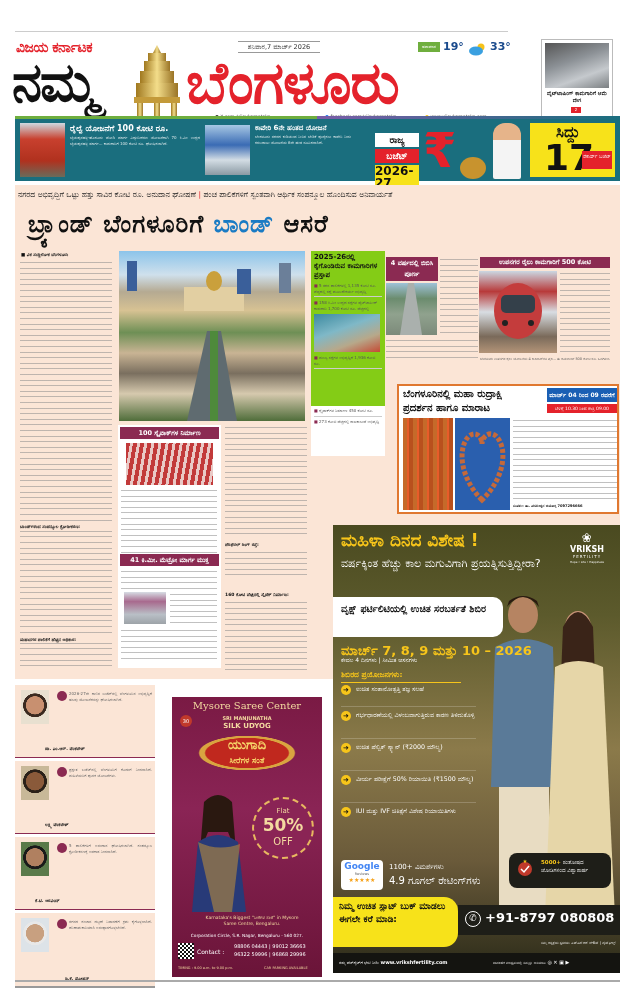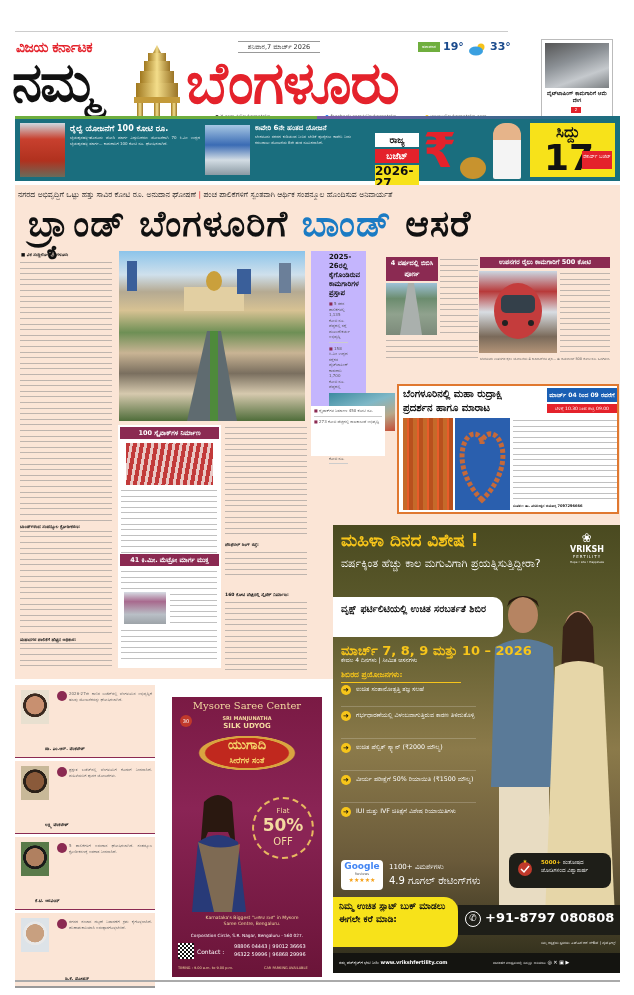--- a/index.html
+++ b/index.html
@@ -82,21 +82,21 @@
       <div class="abs" style="left:14px;top:16px;font-size:36px;font-weight:900;color:#111;line-height:38px">17</div>
       <div class="abs" style="left:52px;top:28px;width:30px;height:18px;background:#e4222b;color:#fff;font-size:5px;text-align:center;line-height:8px;padding-top:1px">ರೆಕಾರ್ಡ್ ಬಜೆಟ್</div>
     </div>
   </div>
 </div>
 
 <div class="abs" style="left:15px;top:185px;width:605px;height:494px;background:#fbe5d6;"></div>
 <div class="abs" style="left:18px;top:190px;width:600px;font-size:7.6px;color:#222;white-space:nowrap;overflow:hidden">
   <span>ನಗರದ ಅಭಿವೃದ್ಧಿಗೆ ಒಟ್ಟು ಹತ್ತು ಸಾವಿರ ಕೋಟಿ ರೂ. ಅನುದಾನ ಘೋಷಣೆ</span> <span style="color:#e4222b">|</span> <span>ಪಂಚ ಪಾಲಿಕೆಗಳಿಗೆ ಸ್ವಂತವಾಗಿ ಆರ್ಥಿಕ ಸಂಪನ್ಮೂಲ ಹೊಂದಿಸುವ ಅನಿವಾರ್ಯತೆ</span>
 </div>
-<div class="abs" style="left:28px;top:202px;width:590px;font-size:36px;font-weight:900;line-height:44px;white-space:nowrap;letter-spacing:1px">
+<div class="abs" style="left:28px;top:202px;width:590px;font-size:24px;font-weight:900;line-height:44px;white-space:nowrap;letter-spacing:1px">
   <span style="color:#111">ಬ್ರ್ಯಾಂಡ್</span>
   <span style="color:#111">ಬೆಂಗಳೂರಿಗೆ</span>
   <span style="color:#1a7bc4">ಬಾಂಡ್</span>
   <span style="color:#111">ಆಸರೆ</span>
 </div>
 
 <div class="abs" style="left:21px;top:252px;font-size:4.5px;font-weight:bold;color:#111">■ <span>ವಿಕ ಸುದ್ದಿಲೋಕ ಬೆಂಗಳೂರು</span></div>
 <div class="abs lines" style="left:20px;top:260px;width:92px;height:410px;"></div>
 <div class="abs" style="left:20px;top:524px;width:92px;font-size:4.5px;font-weight:bold;color:#111;background:#fbe5d6">ಬಾಂಡ್‌ಗಳಿಂದ ಸಂಪನ್ಮೂಲ ಕ್ರೋಡೀಕರಣ:</div>
 <div class="abs" style="left:20px;top:637px;width:92px;font-size:4.5px;font-weight:bold;color:#111;background:#fbe5d6">ಮಹಾನಗರ ಪಾಲಿಕೆಗೆ ಹೆಚ್ಚಿನ ಅಧಿಕಾರ:</div>
@@ -106,21 +106,21 @@
       <rect x="65" y="36" width="60" height="24" fill="#e2cfa2"></rect>
       <ellipse cx="95" cy="30" rx="8" ry="10" fill="#caa03c"></ellipse>
       <rect x="8" y="10" width="10" height="30" fill="#3a5f9a"></rect>
       <rect x="118" y="18" width="14" height="25" fill="#3a5f9a"></rect>
       <rect x="160" y="12" width="12" height="30" fill="#6b7f99"></rect>
       <polygon points="88,80 102,80 118,170 68,170" fill="#5f6b70"></polygon>
       <rect x="91" y="80" width="8" height="90" fill="#4e8a3b"></rect>
     </svg>
 </div>
 
-<div class="abs" style="left:311px;top:251px;width:55px;height:155px;background:#c4b5fd;padding:2px 18px;">
+<div class="abs" style="left:311px;top:251px;width:74px;height:155px;background:#84cc16;padding:2px 3px;">
   <div style="font-size:7px;font-weight:bold;line-height:9px;color:#111">2025-26ರಲ್ಲಿ ಕೈಗೊಂಡಿರುವ ಕಾಮಗಾರಿಗಳ ಪ್ರಸ್ತಾಪ</div>
   <div style="margin-top:3px;font-size:4px;line-height:5.5px;color:#555;border-bottom:1px solid #ccc;padding-bottom:2px"><span style="color:#8b2a52">■</span> <span>5 ನಗರ ಪಾಲಿಕೆಗಳಲ್ಲಿ 1,135 ಕೋಟಿ ರೂ. ವೆಚ್ಚದಲ್ಲಿ ರಸ್ತೆ ಮೂಲಸೌಕರ್ಯ ಅಭಿವೃದ್ಧಿ</span></div>
   <div style="margin-top:3px;font-size:4px;line-height:5.5px;color:#555"><span style="color:#8b2a52">■</span> <span>158 ಕಿ.ಮೀ ಉದ್ದದ ರಸ್ತೆಗಳ ವೈಟ್‌ಟಾಪಿಂಗ್ ಕಾಮಗಾರಿ 1,700 ಕೋಟಿ ರೂ. ವೆಚ್ಚದಲ್ಲಿ</span></div>
   <div class="photo" style="margin-top:3px;width:66px;height:38px;background:linear-gradient(160deg,#3c8aa0 0%,#7fb8c7 40%,#b7a88a 70%,#c44b34 100%)"></div>
   <div style="margin-top:3px;font-size:4px;line-height:5.5px;color:#555;border-bottom:1px solid #ccc;padding-bottom:2px"><span style="color:#8b2a52">■</span> <span>ಮುಖ್ಯ ರಸ್ತೆಗಳ ಅಭಿವೃದ್ಧಿಗೆ 1,936 ಕೋಟಿ ರೂ.</span></div>
 </div>
 <div class="abs" style="left:311px;top:406px;width:74px;height:50px;background:#fff;padding:2px 3px;">
   <div style="font-size:4px;line-height:5.5px;color:#555;border-bottom:1px solid #ccc;padding-bottom:2px"><span style="color:#8b2a52">■</span> <span>ಸ್ಕೈವಾಕ್‌ಗಳ ನಿರ್ಮಾಣ 450 ಕೋಟಿ ರೂ.</span></div>
   <div style="margin-top:2px;font-size:4px;line-height:5.5px;color:#555"><span style="color:#8b2a52">■</span> <span>273 ಕೋಟಿ ವೆಚ್ಚದಲ್ಲಿ ರಾಜಕಾಲುವೆ ಅಭಿವೃದ್ಧಿ</span></div>
 </div>

